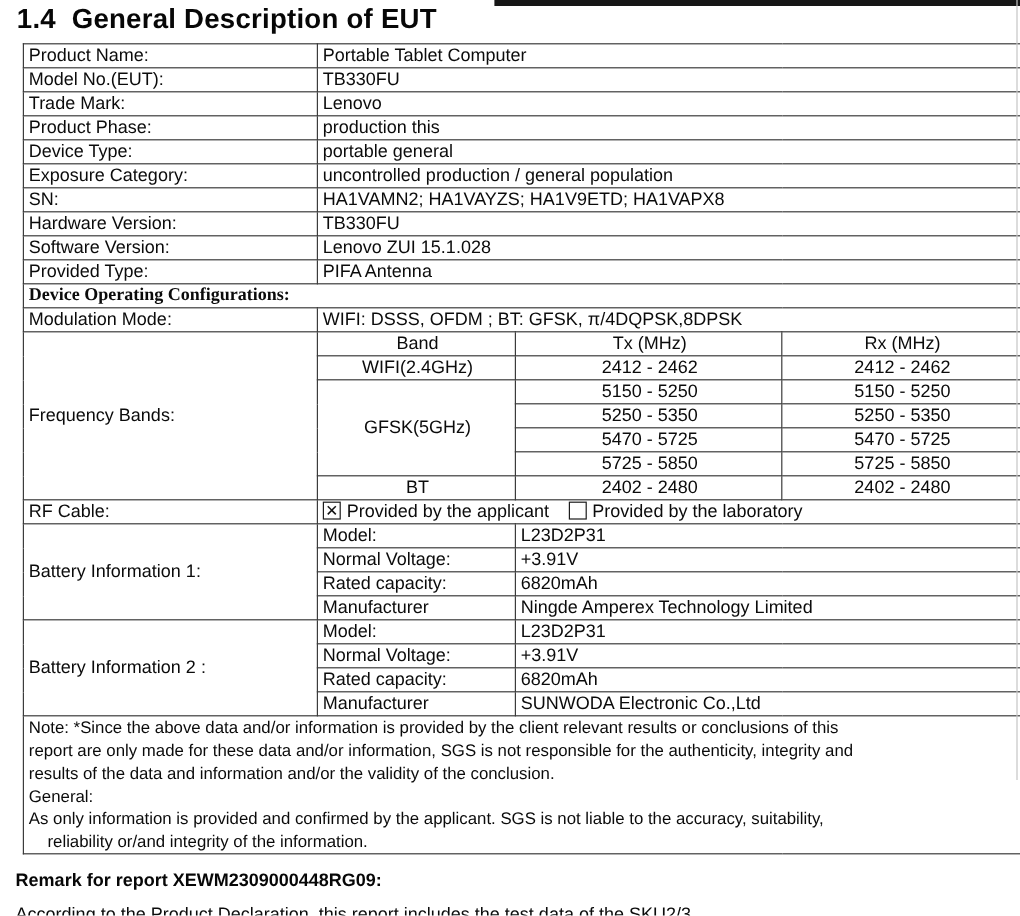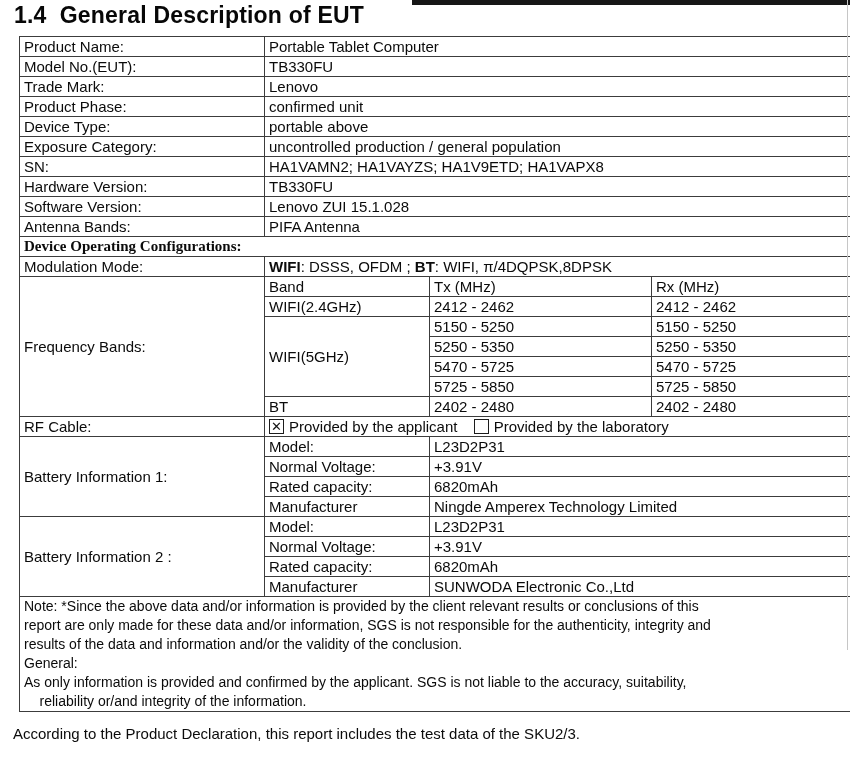--- a/index.html
+++ b/index.html
@@ -16,38 +16,38 @@
   }
   table.eut{
     border-collapse:collapse;table-layout:fixed;width:831px;
     margin:7px 0 0 19px;
   }
   table.eut td{
     border:1px solid #3c3c3c;font-size:15px;line-height:19px;height:18.7px;
     padding:0 2px 0 4px;overflow:hidden;white-space:nowrap;vertical-align:middle;
   }
   td.bold{font-weight:bold;font-family:Liberation Serif, serif;}
-  td.ctr{text-align:left;padding:0;}
+  td.ctr{text-align:center;padding:0;}
   td.note-cell{white-space:normal;height:auto;padding:1px 4px 2px 3px;}
   .note-line{white-space:pre;font-size:14px;line-height:19px;}
   .cb{
     display:inline-block;width:13px;height:13px;border:1px solid #1c1c1c;
     vertical-align:-2px;margin-right:5px;text-align:center;position:relative;
     background:#fff;
   }
   .cb .cb-x{
     position:absolute;left:0;top:0;width:13px;height:13px;
     font-size:13px;line-height:13px;display:block;color:#111;
   }
   .cb-opt{display:inline-block;}
   .cb-opt + .cb-opt{margin-left:12px;}
   .footer{margin:13px 0 0 13px;}
   .footer-title{font-size:15px;font-weight:bold;color:#070707;}
   .footer-text{font-size:15px;margin-top:12px;}
-  b.seg{font-weight:bold;text-align:right;}
+  b.seg{font-weight:normal;text-align:right;}
 </style>
 </head>
 <body>
 
 <div class="top-rule"></div>
 <div class="right-edge"></div>
 
 <div class="page-title">1.4  General Description of EUT</div>
 
 <table class="eut">
@@ -65,69 +65,69 @@
     <tr>
       <td>Model No.(EUT):</td>
       <td colspan="3">TB330FU</td>
     </tr>
     <tr>
       <td>Trade Mark:</td>
       <td colspan="3">Lenovo</td>
     </tr>
     <tr>
       <td>Product Phase:</td>
-      <td colspan="3">confirmed unit</td>
+      <td colspan="3">production this</td>
     </tr>
     <tr>
       <td>Device Type:</td>
-      <td colspan="3">portable above</td>
+      <td colspan="3">portable general</td>
     </tr>
     <tr>
       <td>Exposure Category:</td>
       <td colspan="3">uncontrolled production / general population</td>
     </tr>
     <tr>
       <td>SN:</td>
       <td colspan="3">HA1VAMN2; HA1VAYZS; HA1V9ETD; HA1VAPX8</td>
     </tr>
     <tr>
       <td>Hardware Version:</td>
       <td colspan="3">TB330FU</td>
     </tr>
     <tr>
       <td>Software Version:</td>
       <td colspan="3">Lenovo ZUI 15.1.028</td>
     </tr>
     <tr>
-      <td>Antenna Bands:</td>
+      <td>Provided Type:</td>
       <td colspan="3">PIFA Antenna</td>
     </tr>
 
     <tr>
       <td colspan="4" class="bold">Device Operating Configurations:</td>
     </tr>
 
     <tr>
       <td>Modulation Mode:</td>
-      <td colspan="3"><b class="seg">WIFI</b><span>: DSSS, OFDM ; </span><b class="seg">BT</b><span>: WIFI, π/4DQPSK,8DPSK</span></td>
+      <td colspan="3"><b class="seg">WIFI</b><span>: DSSS, OFDM ; </span><b class="seg">BT</b><span>: GFSK, π/4DQPSK,8DPSK</span></td>
     </tr>
 
     <tr>
       <td rowspan="7">Frequency Bands:</td>
       <td class="ctr">Band</td>
       <td class="ctr">Tx (MHz)</td>
       <td class="ctr">Rx (MHz)</td>
     </tr>
     <tr>
       <td class="ctr">WIFI(2.4GHz)</td>
       <td class="ctr">2412 - 2462</td>
       <td class="ctr">2412 - 2462</td>
     </tr>
     <tr>
-      <td class="ctr" rowspan="4">WIFI(5GHz)</td>
+      <td class="ctr" rowspan="4">GFSK(5GHz)</td>
       <td class="ctr">5150 - 5250</td>
       <td class="ctr">5150 - 5250</td>
     </tr>
     <tr>
       <td class="ctr">5250 - 5350</td>
       <td class="ctr">5250 - 5350</td>
     </tr>
     <tr>
       <td class="ctr">5470 - 5725</td>
       <td class="ctr">5470 - 5725</td>
@@ -193,14 +193,15 @@
         <div class="note-line">results of the data and information and/or the validity of the conclusion.</div>
         <div class="note-line">General:</div>
         <div class="note-line">As only information is provided and confirmed by the applicant. SGS is not liable to the accuracy, suitability,</div>
         <div class="note-line">    reliability or/and integrity of the information.</div>
       </td>
     </tr>
   </tbody>
 </table>
 
 <div class="footer">
+  <div class="footer-title">Remark for report XEWM2309000448RG09:</div>
   <div class="footer-text">According to the Product Declaration, this report includes the test data of the SKU2/3.</div>
 </div>
 
 </body></html>

